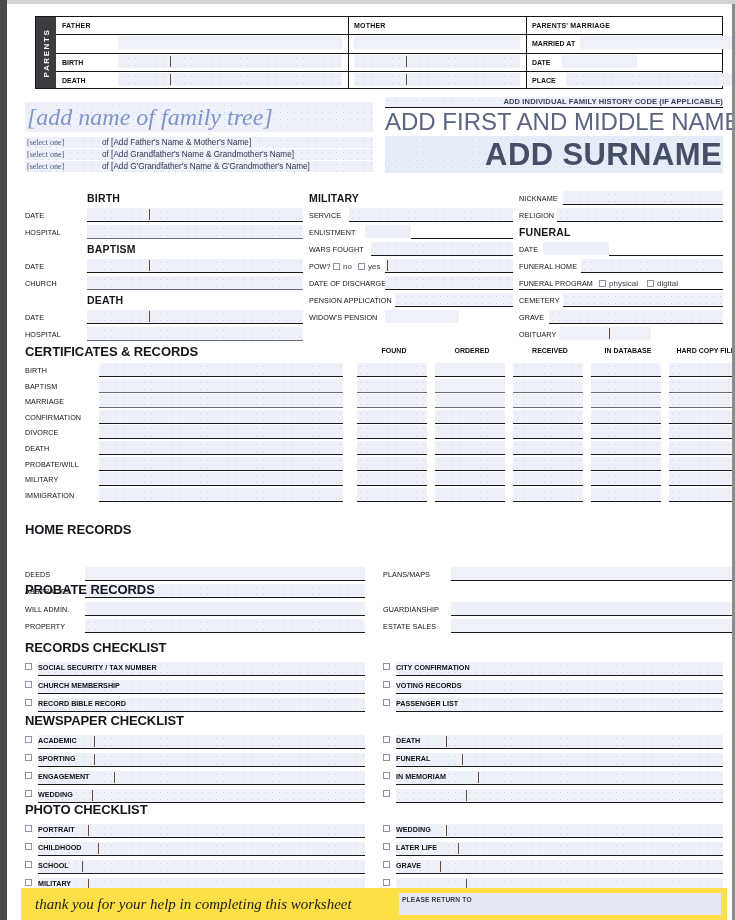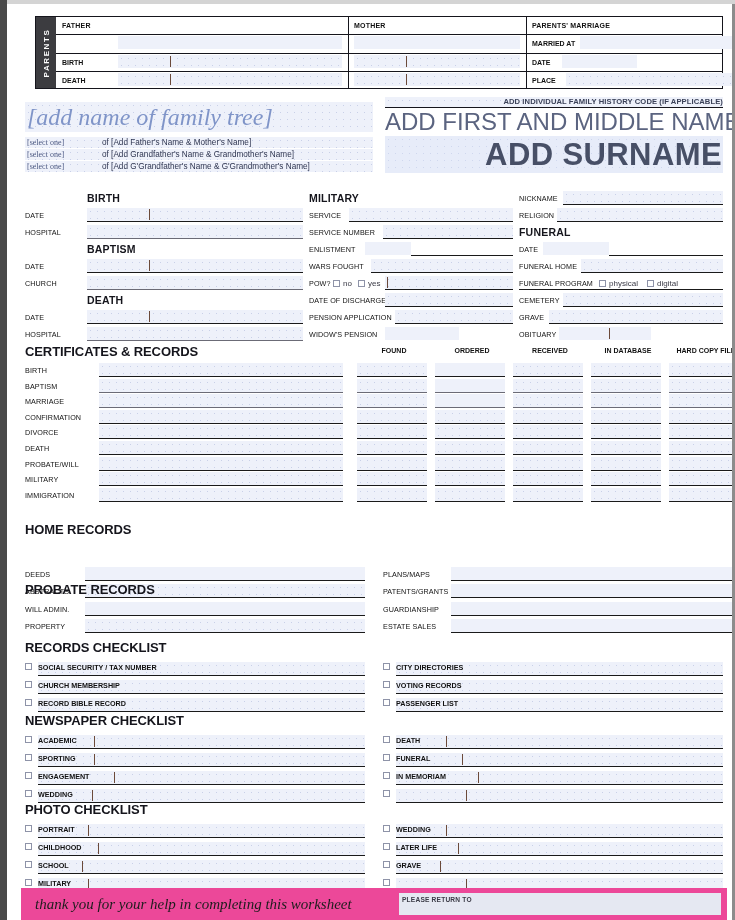--- a/index.html
+++ b/index.html
@@ -141,21 +141,21 @@
   .brow .fld{position:absolute;top:1px;right:0;}
 
   
   .clrow{position:relative;height:18px;}
   .clrow .cb{position:absolute;left:0;top:4px;}
   .clrow .cl-lbl{position:absolute;left:13px;top:0;font-size:7.2px;font-weight:bold;
     color:#111;line-height:17px;z-index:3;white-space:nowrap;}
   .clrow .fld{position:absolute;left:13px;right:0;top:3px;height:13px;}
 
   
-  .footer{position:absolute;left:14px;top:884px;width:706px;height:32px;background:#ec4899;}
+  .footer{position:absolute;left:14px;top:884px;width:706px;height:32px;background:#fde047;}
   .thanks{position:absolute;left:14px;top:6px;font-family:"Liberation Serif",serif;
     font-style:italic;font-size:15px;color:#1d1d1d;line-height:20px;white-space:nowrap;}
   .return{position:absolute;left:378px;top:5px;width:322px;height:22px;background:#e5e8f2;}
   .return span{font-size:6.6px;font-weight:bold;color:#3a3a46;line-height:9px;
     display:block;padding:2px 0 0 3px;letter-spacing:.2px;}
 </style>
 </head>
 <body>
 
 <div class="edge-left"></div>
@@ -281,24 +281,20 @@
 
     <div class="col c2">
       <div class="subhdr">
           <div class="hdr" style="left:0;">MILITARY</div>
         </div>
       <div class="row">
         <span class="lbl">SERVICE</span>
         <span class="fld" style="left:40px;width:164px;"></span>
       </div>
       <div class="row">
-        <span class="lbl">SERVICE NUMBER</span>
-        <span class="fld" style="left:74px;width:130px;"></span>
-      </div>
-      <div class="row">
         <span class="lbl">ENLISTMENT</span>
         <span class="fld nodot" style="left:56px;width:46px;border:none;"></span>
         <span class="fld nodot" style="left:102px;width:102px;background:transparent;"></span>
       </div>
       <div class="row">
         <span class="lbl">WARS FOUGHT</span>
         <span class="fld" style="left:62px;width:142px;"></span>
       </div>
       <div class="row">
         <span class="lbl">POW?</span>
@@ -474,24 +470,20 @@
         <div class="brow">
           <span class="lbl">ABSTRACTS</span>
           <span class="fld" style="left:60px;width:280px;"></span>
         </div>
       </div>
       <div class="half r">
         <div class="brow">
           <span class="lbl">PLANS/MAPS</span>
           <span class="fld nodot" style="left:68px;width:290px;"></span>
         </div>
-        <div class="brow">
-          <span class="lbl">PATENTS/GRANTS</span>
-          <span class="fld nodot" style="left:68px;width:290px;"></span>
-        </div>
       </div>
     </div>
   </div>
 
   <div class="blk" style="top:578px;">
     <div class="sect">PROBATE RECORDS</div>
     <div class="twocol" style="height:36px;">
       <div class="half l">
         <div class="brow">
           <span class="lbl">WILL ADMIN.</span>
@@ -532,21 +524,21 @@
           <div class="clrow">
             <span class="cb"></span>
             <span class="fld"></span>
             <span class="cl-lbl">RECORD BIBLE RECORD</span>
           </div>
         </div>
       <div class="half r" id="rc-right">
           <div class="clrow">
             <span class="cb"></span>
             <span class="fld"></span>
-            <span class="cl-lbl">CITY DIRECTORIES</span>
+            <span class="cl-lbl">CITY CONFIRMATION</span>
           </div>
           <div class="clrow">
             <span class="cb"></span>
             <span class="fld"></span>
             <span class="cl-lbl">VOTING RECORDS</span>
           </div>
           <div class="clrow">
             <span class="cb"></span>
             <span class="fld"></span>
             <span class="cl-lbl">PASSENGER LIST</span>

